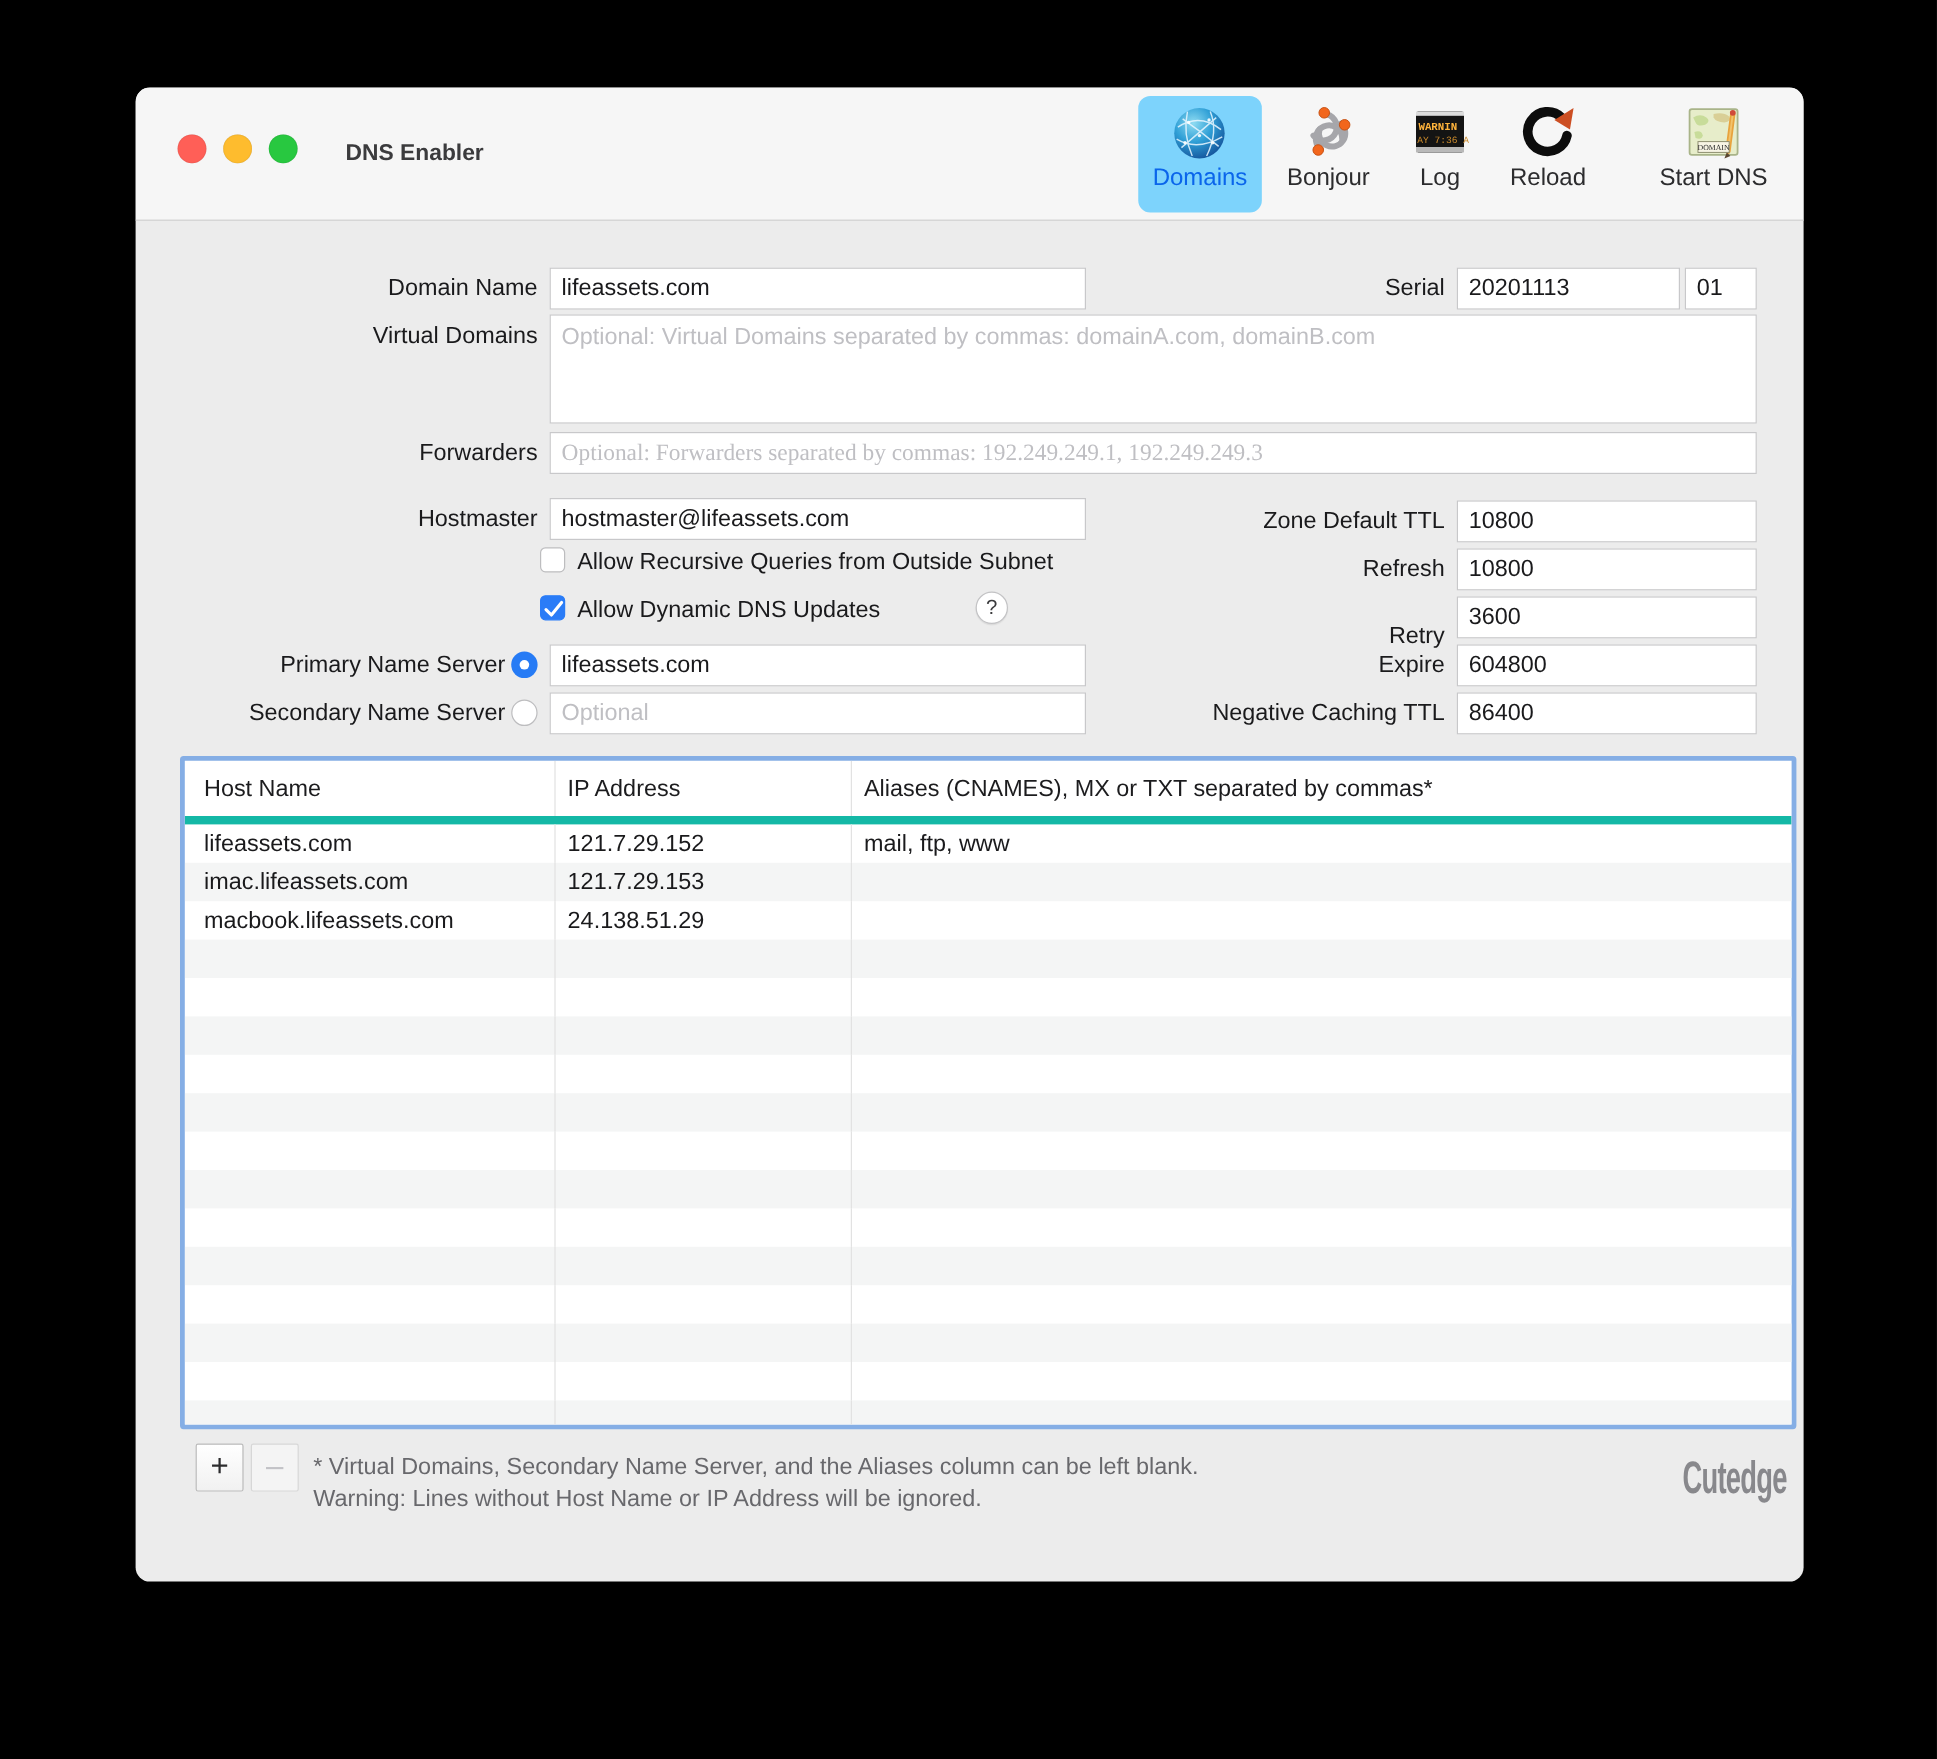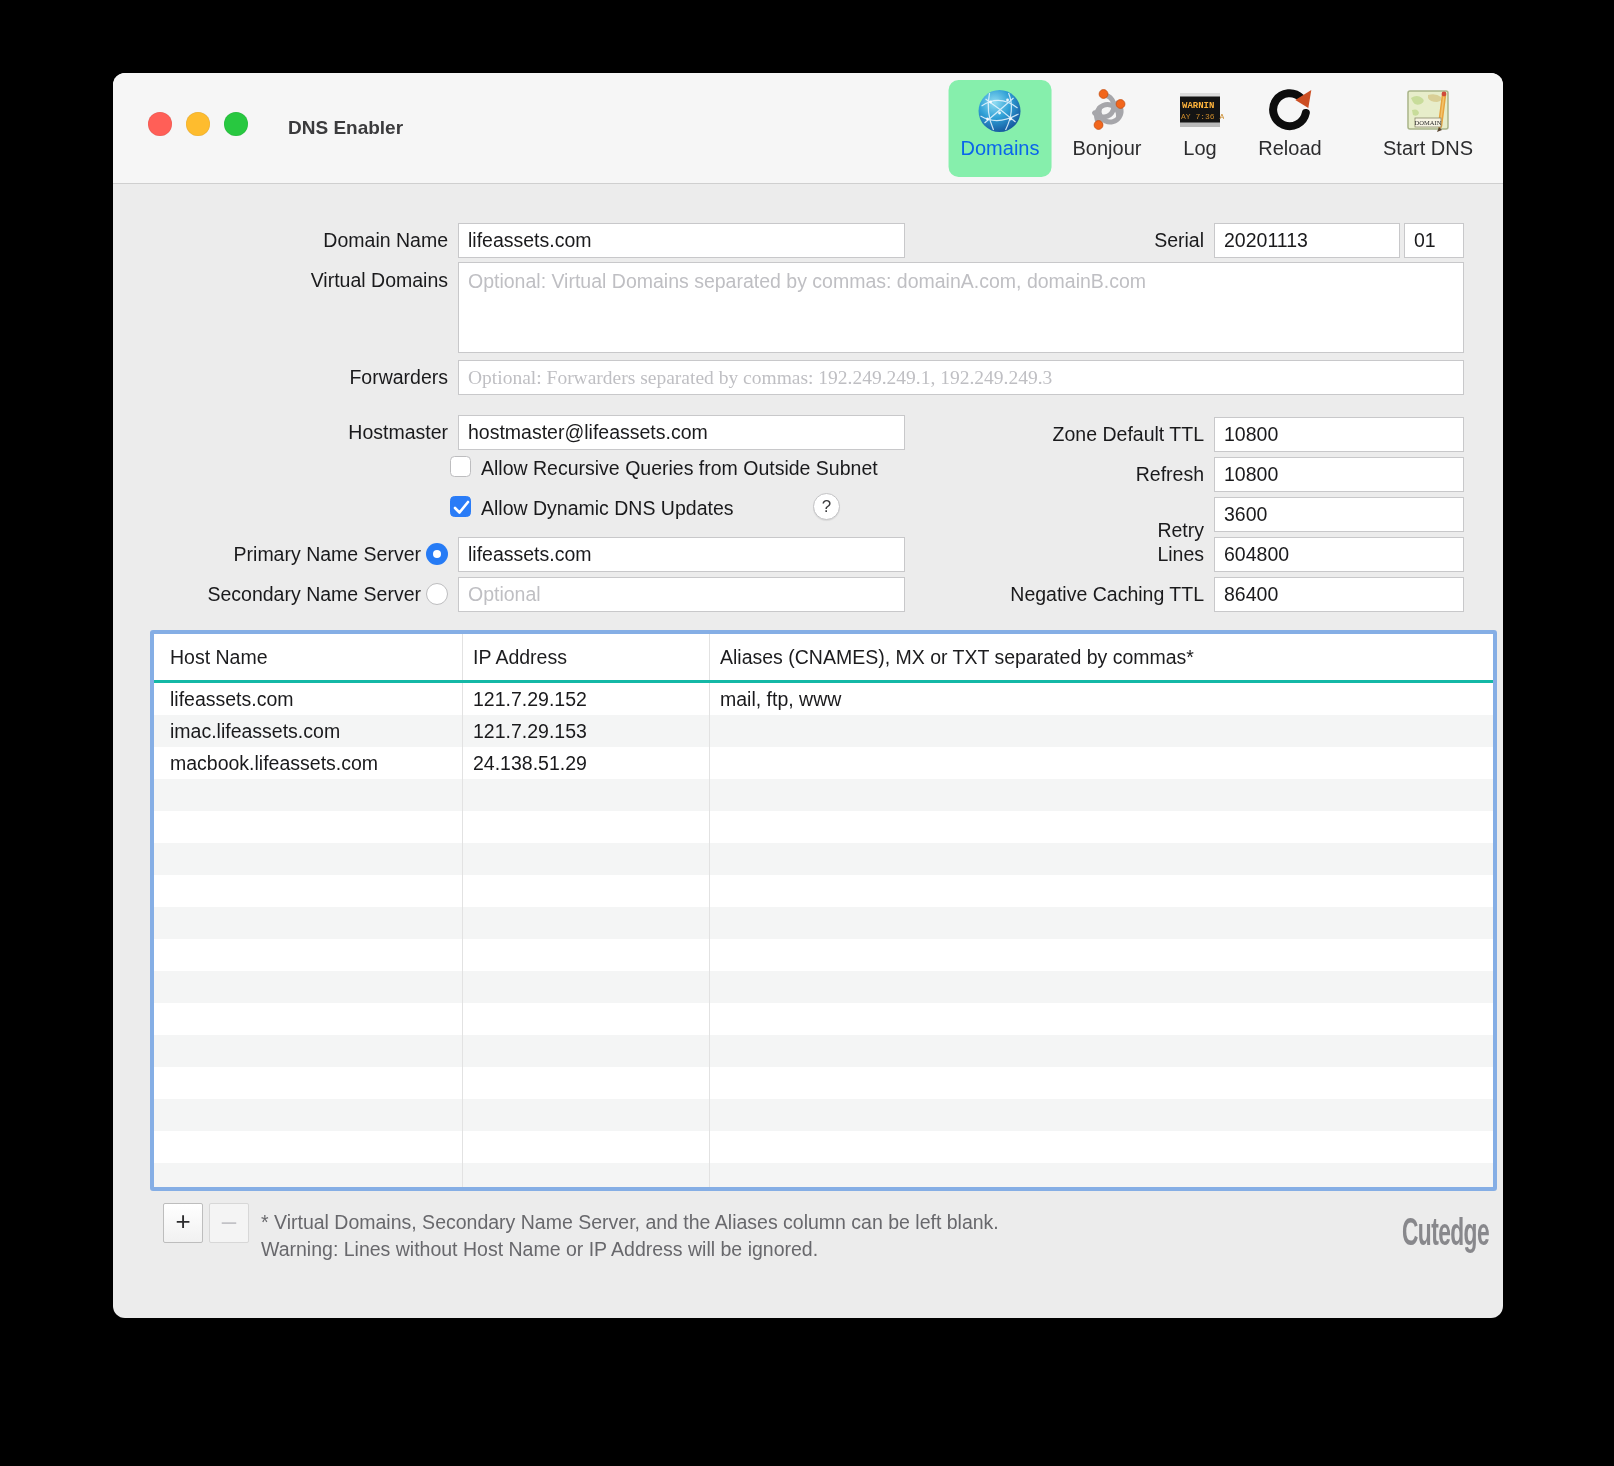--- a/index.html
+++ b/index.html
@@ -10,21 +10,21 @@
   .titlebar{position:absolute;left:0;top:0;width:100%;height:110px;background:#f6f6f6;
     border-bottom:1px solid #cfcfcf;}
   .light{position:absolute;top:39px;width:24px;height:24px;border-radius:50%;box-shadow:inset 0 0 1px rgba(0,0,0,.25);}
   .light.red{left:35px;background:#ff5f57;}
   .light.yellow{left:73px;background:#febc2e;}
   .light.green{left:111px;background:#28c840;}
   .apptitle{position:absolute;left:175px;top:0;height:110px;display:flex;align-items:center;
     font-size:19px;font-weight:700;color:#3b3b3d;}
   .tb-item{position:absolute;top:7px;height:97px;transform:translateX(-50%);text-align:center;
     padding:0 12px;border-radius:10px;cursor:default;}
-  .tb-item.selected{background:#86efac;}
+  .tb-item.selected{background:#7dd3fc;}
   .tb-icon{width:48px;height:48px;margin:6px auto 0;display:block;}
   .tb-label{font-size:20px;color:#2c2c2e;margin-top:3px;white-space:nowrap;}
   .tb-item.selected .tb-label{color:#0a65eb;}
   
   .flabel{position:absolute;font-size:19.5px;color:#1a1a1c;text-align:right;white-space:nowrap;}
   .tfield{position:absolute;box-sizing:border-box;background:#fff;border:1px solid #c8c8ca;
     font-family:"Liberation Sans",sans-serif;font-size:19.5px;color:#1a1a1c;padding:0 9px;outline:none;}
   .tfield::placeholder{color:#bfbfc3;}
   textarea.tfield{padding:6px 9px;resize:none;line-height:24px;}
   .checkbox{position:absolute;width:21px;height:21px;box-sizing:border-box;border-radius:4.5px;
@@ -37,21 +37,21 @@
   .radio.selected{background:#267bf5;border:none;}
   .radio.selected::after{content:"";position:absolute;left:7px;top:7px;width:8px;height:8px;
     border-radius:50%;background:#fff;}
   .helpbtn{position:absolute;width:27px;height:27px;border-radius:50%;background:#fff;
     border:1px solid #c3c3c5;box-sizing:border-box;text-align:center;line-height:25px;
     font-size:17px;color:#3a3a3c;box-shadow:0 1px 1px rgba(0,0,0,.08);}
   
   .htable{position:absolute;left:37px;top:557px;width:1347px;height:561px;box-sizing:border-box;
     border:4px solid #85aee5;border-radius:3px;background:#fff;overflow:hidden;}
   .thead,.trow{display:grid;grid-template-columns:308px 247px 1fr;}
-  .thead{height:46px;border-bottom:3px solid #14b8a6;}
+  .thead{height:46px;border-bottom:7px solid #14b8a6;}
   .thead .tcell{display:flex;align-items:center;font-size:19.5px;color:#1c1c1e;}
   .trow{height:32px;}
   .trow.alt{background:#f4f5f5;}
   .tcell{padding-left:16px;display:flex;align-items:center;font-size:19.5px;color:#1a1a1c;
     white-space:nowrap;overflow:hidden;}
   .tcell.c1,.tcell.c2{border-left:1px solid #e2e2e2;padding-left:10px;}
   .thead .tcell.c1,.thead .tcell.c2{border-left:1px solid #e2e2e2;padding-left:10px;}
   
   .sqbtn{position:absolute;width:40px;height:40px;box-sizing:border-box;border:1px solid #bdbdbd;
     background:linear-gradient(#ffffff,#f1f1f1);border-radius:2px;font-size:26px;color:#2c2c2e;
@@ -186,21 +186,21 @@
   <div class="cb-label" style="left:368px;top:424px;">Allow Dynamic DNS Updates</div>
   <div class="helpbtn" style="left:700px;top:420px;">?</div>
 
   <div class="flabel" style="left:850px;top:430px;width:241px;margin-top:16px;">Retry</div>
   <input class="tfield" style="left: 1101px; top: 424px; width: 250px; height: 35px;" value="3600">
 
   <div class="flabel" style="left:50px;top:470px;width:258px;">Primary Name Server</div>
   <div class="radio selected" style="left:313px;top:470px;"></div>
   <input class="tfield" style="left: 345px; top: 464px; width: 447px; height: 35px;" value="lifeassets.com">
 
-  <div class="flabel" style="left:850px;top:470px;width:241px;">Lines</div>
+  <div class="flabel" style="left:850px;top:470px;width:241px;">Expire</div>
   <input class="tfield" style="left: 1101px; top: 464px; width: 250px; height: 35px;" value="604800">
 
   <div class="flabel" style="left:50px;top:510px;width:258px;">Secondary Name Server</div>
   <div class="radio" style="left:313px;top:510px;"></div>
   <input class="tfield" style="left: 345px; top: 504px; width: 447px; height: 35px;" placeholder="Optional">
 
   <div class="flabel" style="left:790px;top:510px;width:301px;">Negative Caching TTL</div>
   <input class="tfield" style="left: 1101px; top: 504px; width: 250px; height: 35px;" value="86400">
 
   <div class="htable">

